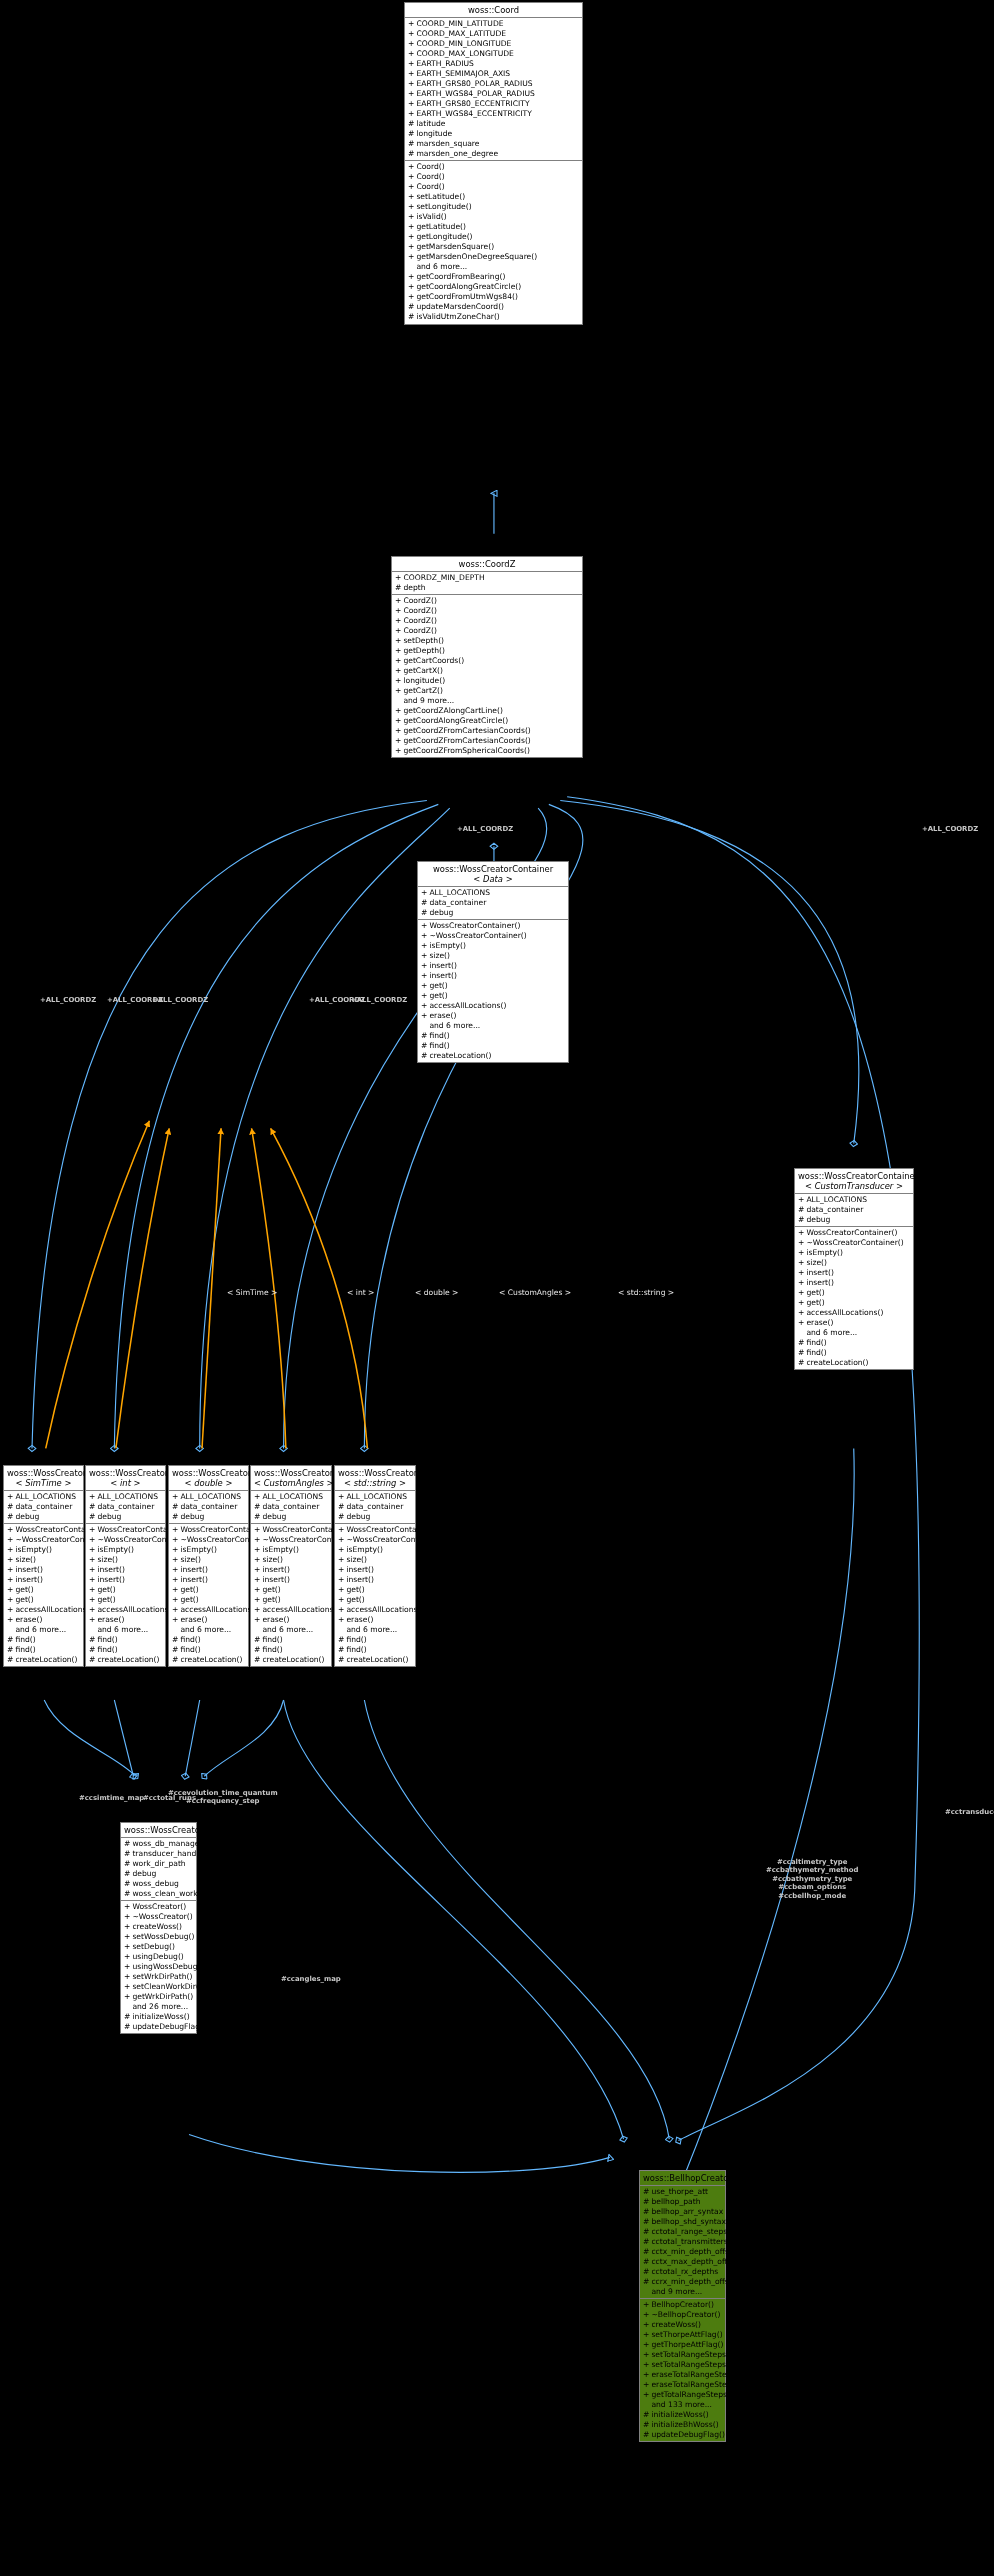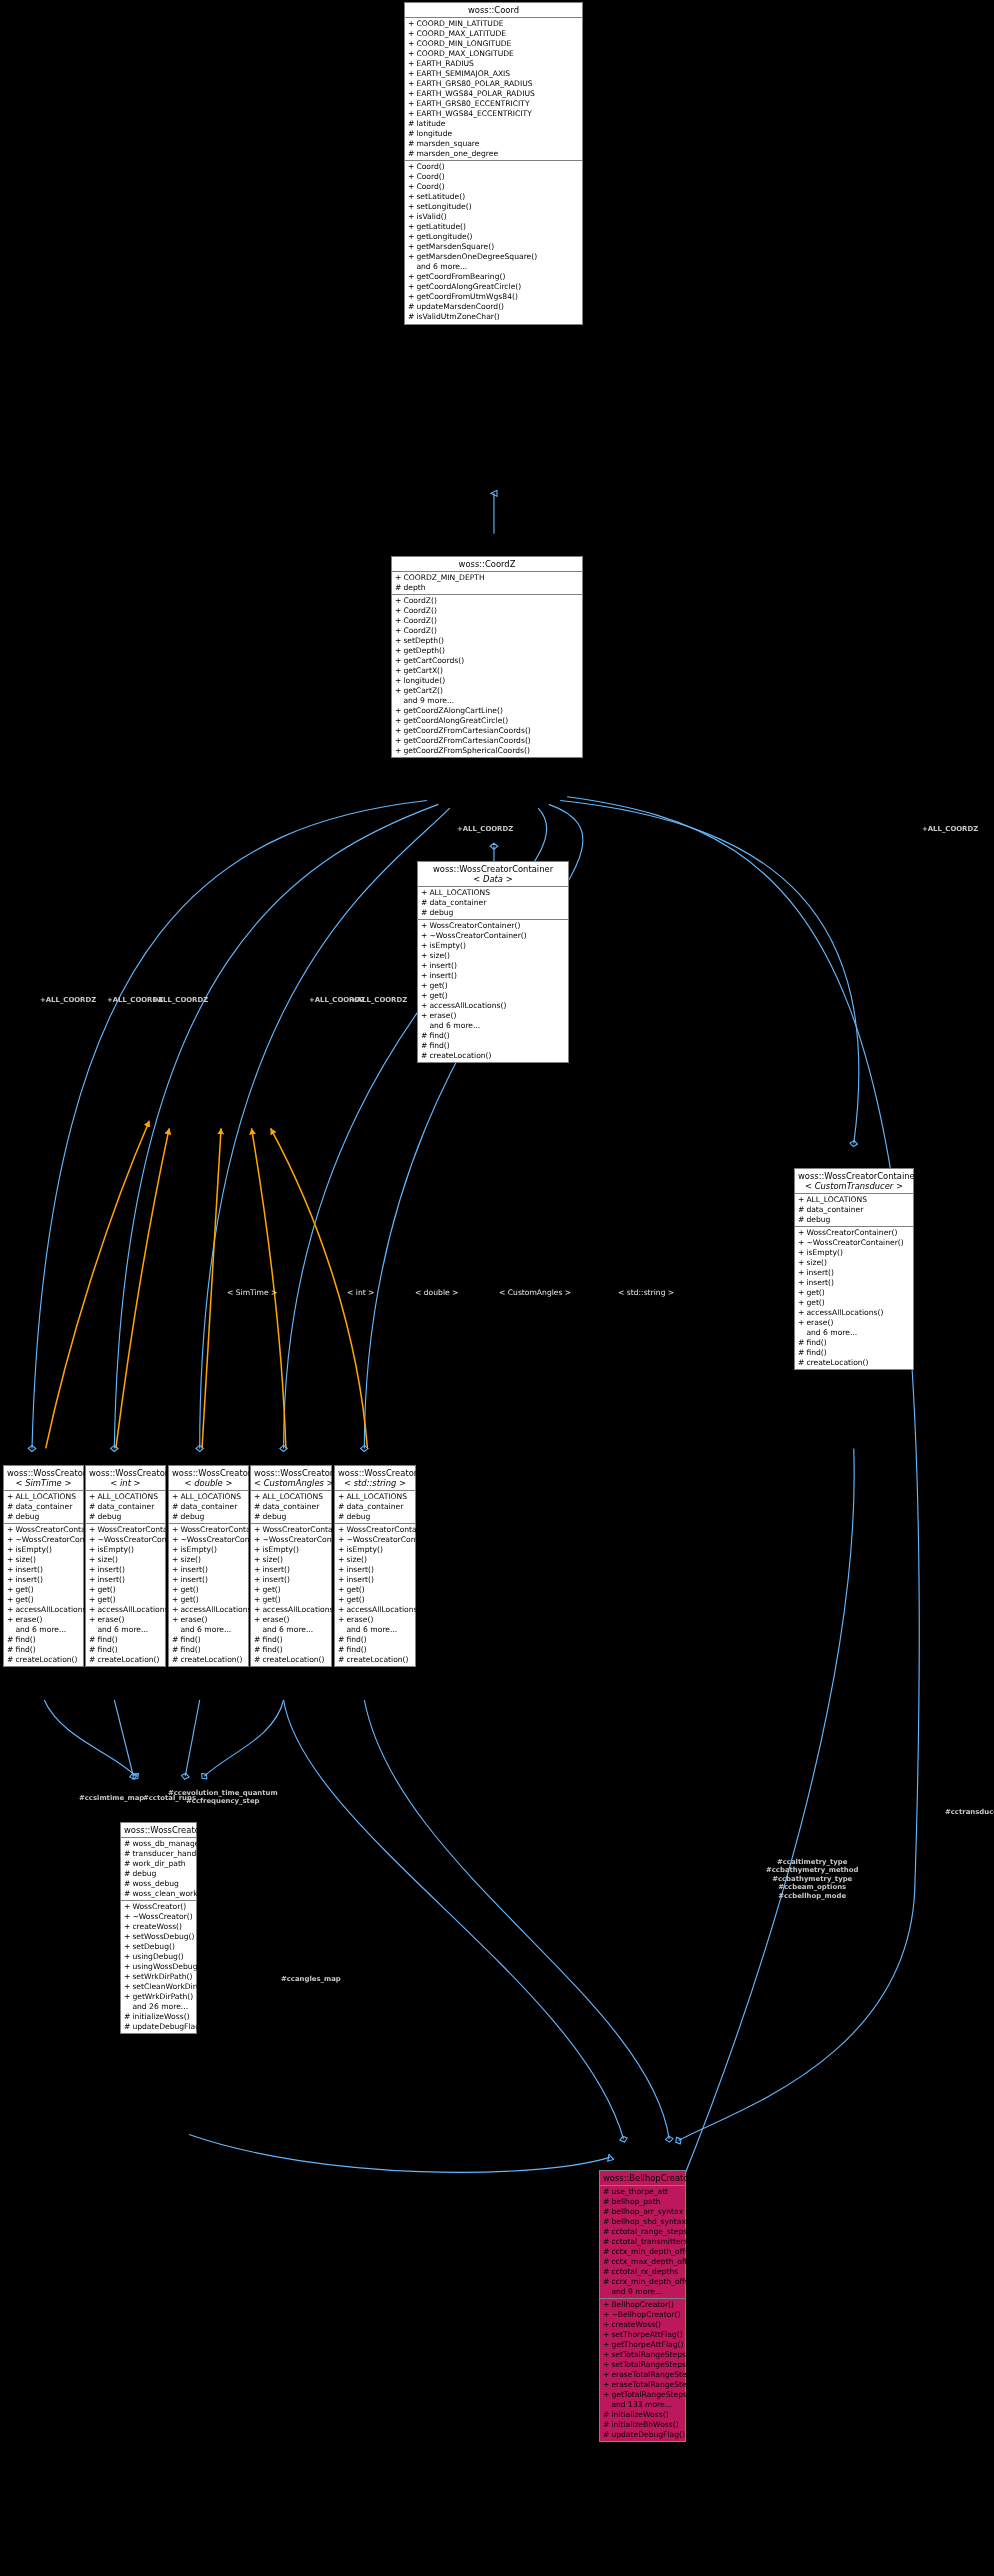--- a/index.html
+++ b/index.html
@@ -3,21 +3,21 @@
 <meta charset="utf-8">
 <style>
   html,body{margin:0;padding:0;background:#000;}
   body{width:994px;height:2576px;position:relative;overflow:hidden;
        font-family:"DejaVu Sans","Liberation Sans",sans-serif;}
   #canvas{position:absolute;left:0;top:0;width:862px;height:2576px;}
   svg.edges{position:absolute;left:0;top:0;width:994px;height:2576px;pointer-events:none;}
 
   .node{position:absolute;background:#ffffff;border:0.8px solid #808080;
         box-sizing:border-box;z-index:5;}
-  .node.shaded{background:#be185d;}
+  .node.shaded{background:#4d7c0f;margin-left:40px;}
   .node .title{text-align:center;font-size:8.4px;line-height:10px;color:#000;
         padding:1.5px 3px 2.3px 3px;border-bottom:0.8px solid #808080;white-space:nowrap;}
   .node .title .tparam{display:block;font-style:italic;}
   .node .sect{border-bottom:0.8px solid #808080;padding:0.8px 0 1.5px 0;}
   .node .sect:last-child{border-bottom:none;}
   .node .row{font-size:7.6px;line-height:10px;color:#000;white-space:nowrap;
         padding:0 2.3px 0 3px;display:flex;}
   .node .vis{display:inline-block;width:8.4px;flex:0 0 8.4px;}
   .node .nm{display:inline-block;}
 

